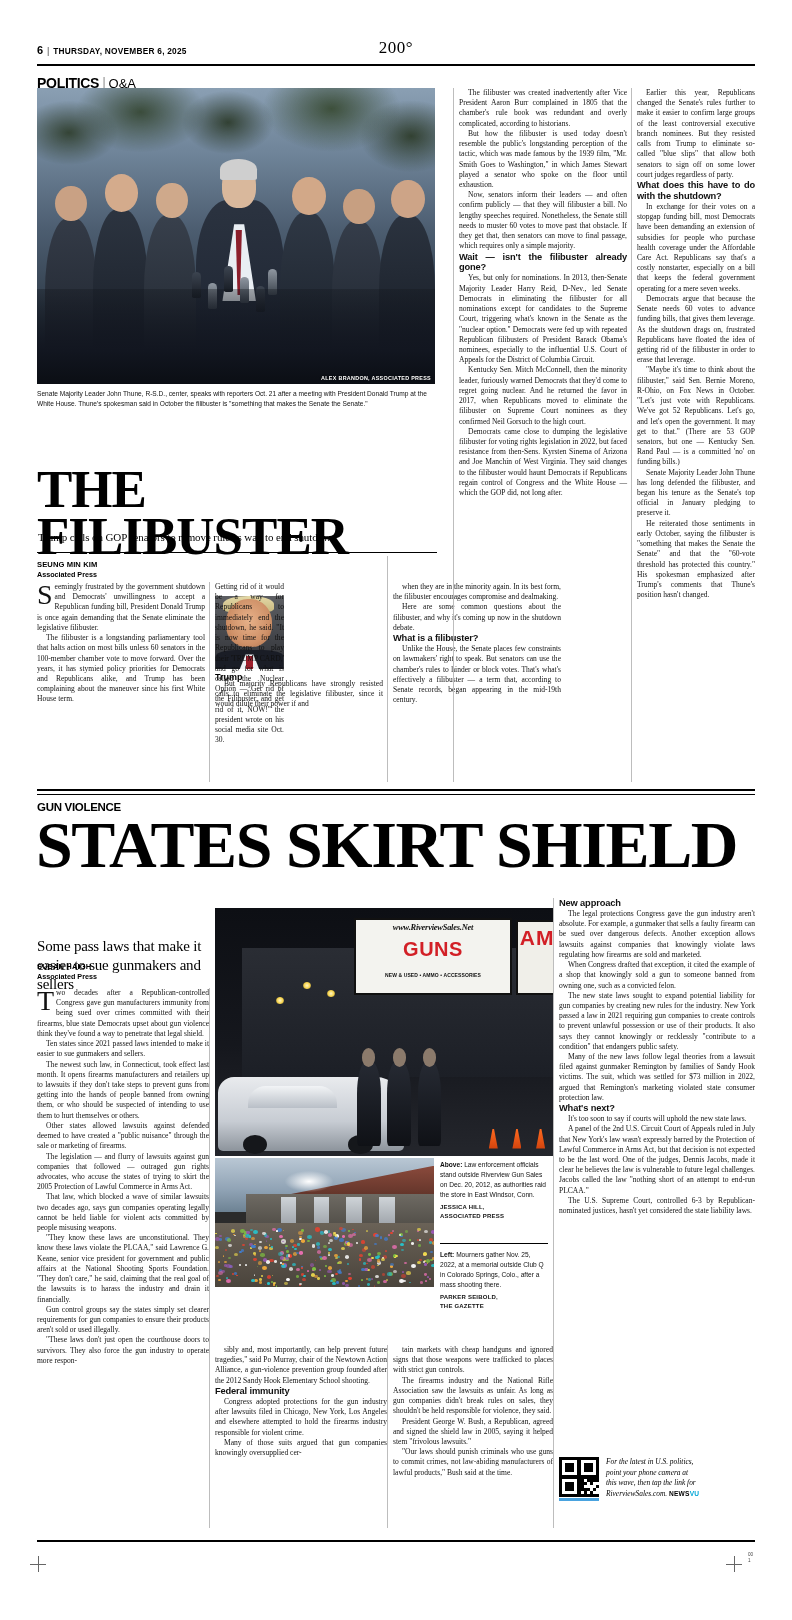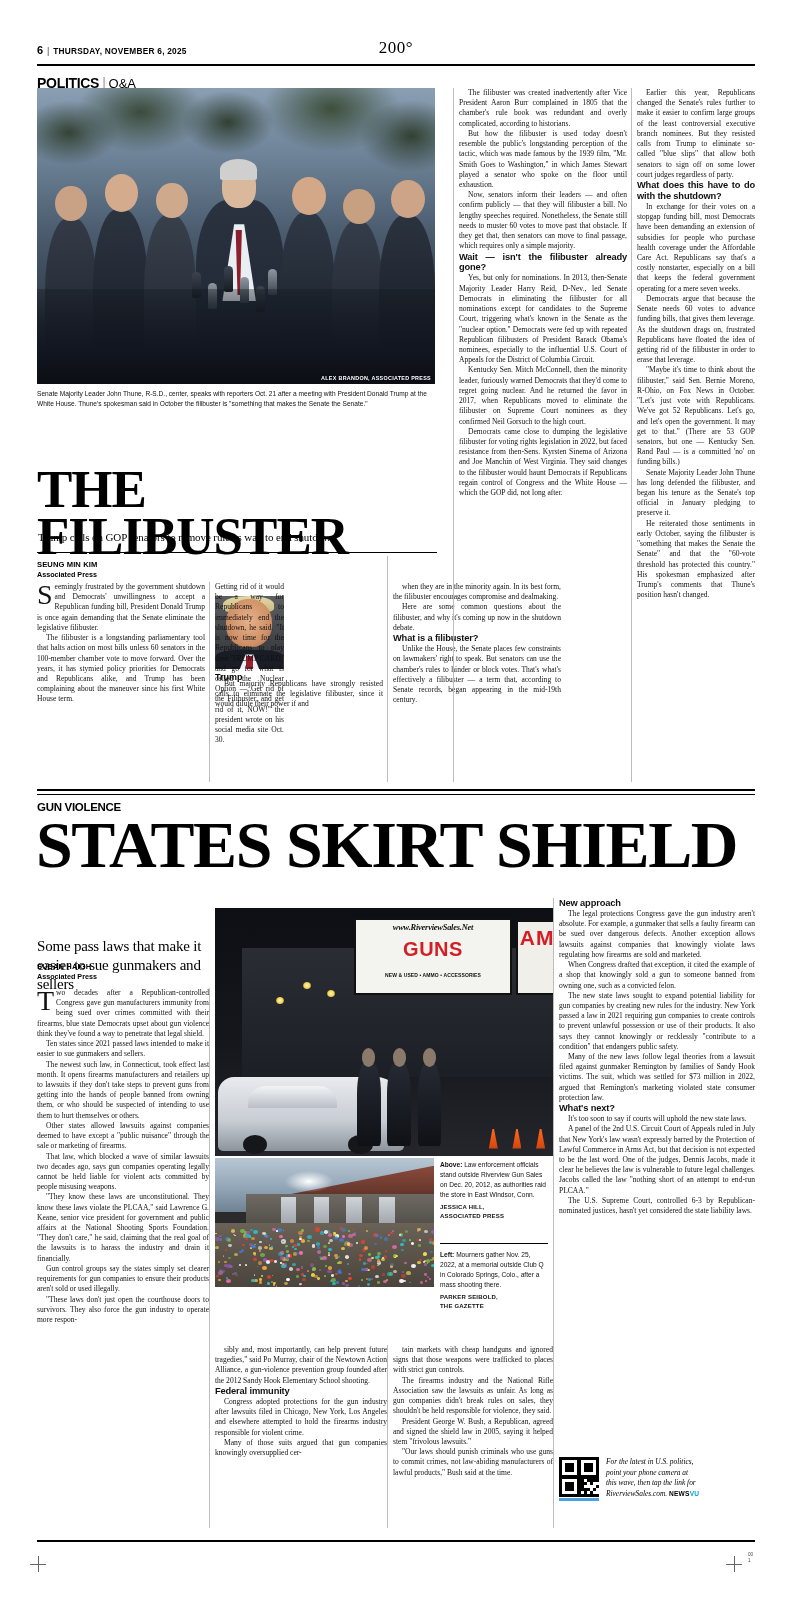--- a/index.html
+++ b/index.html
@@ -825,21 +825,22 @@
   <div class="cap" style="left:440px; top:1250px; width:108px;">
     <b>Left:</b><span> Mourners gather Nov. 25, 2022, at a memorial outside Club Q in Colorado Springs, Colo., after a mass shooting there.</span>
     <div class="credit-line">PARKER SEIBOLD,</div>
     <div class="credit-line" style="margin-top:0">THE GAZETTE</div>
   </div>
 
   <div class="col" id="s2c1" style="left:37px; top:988px; width:172px;">
       <p class="dropcap noind">Two decades after a Republican-controlled Congress gave gun manufacturers immunity from being sued over crimes committed with their firearms, blue state Democrats upset about gun violence think they've found a way to penetrate that legal shield.</p>
       <p>Ten states since 2021 passed laws intended to make it easier to sue gunmakers and sellers.</p>
       <p>The newest such law, in Connecticut, took effect last month. It opens firearms manufacturers and retailers up to lawsuits if they don't take steps to prevent guns from getting into the hands of people banned from owning them, or who should be suspected of intending to use them to hurt themselves or others.</p>
-      <p>Other states allowed lawsuits against companies deemed to have except a "public nuisance" through the sale or marketing of firearms.</p>
+      <p>Other states allowed lawsuits against defended deemed to have created a "public nuisance" through the sale or marketing of firearms.</p>
+      <p>The legislation — and flurry of lawsuits against gun companies that followed — outraged gun rights advocates, who accuse the states of trying to skirt the 2005 Protection of Lawful Commerce in Arms Act.</p>
       <p>That law, which blocked a wave of similar lawsuits two decades ago, says gun companies operating legally cannot be held liable for violent acts committed by people misusing weapons.</p>
       <p>"They know these laws are unconstitutional. They know these laws violate the PLCAA," said Lawrence G. Keane, senior vice president for government and public affairs at the National Shooting Sports Foundation. "They don't care," he said, claiming that the real goal of the lawsuits is to harass the industry and drain it financially.</p>
       <p>Gun control groups say the states simply set clearer requirements for gun companies to ensure their products aren't sold or used illegally.</p>
       <p>"These laws don't just open the courthouse doors to survivors. They also force the gun industry to operate more respon-</p>
     </div>
 
   <div class="col" id="s2c2" style="left:215px; top:1345px; width:172px;">
       <p>sibly and, most importantly, can help prevent future tragedies," said Po Murray, chair of the Newtown Action Alliance, a gun-violence prevention group founded after the 2012 Sandy Hook Elementary School shooting.</p>
       <p class="subhead">Federal immunity</p>
       <p>Congress adopted protections for the gun industry after lawsuits filed in Chicago, New York, Los Angeles and elsewhere attempted to hold the firearms industry responsible for violent crime.</p>

